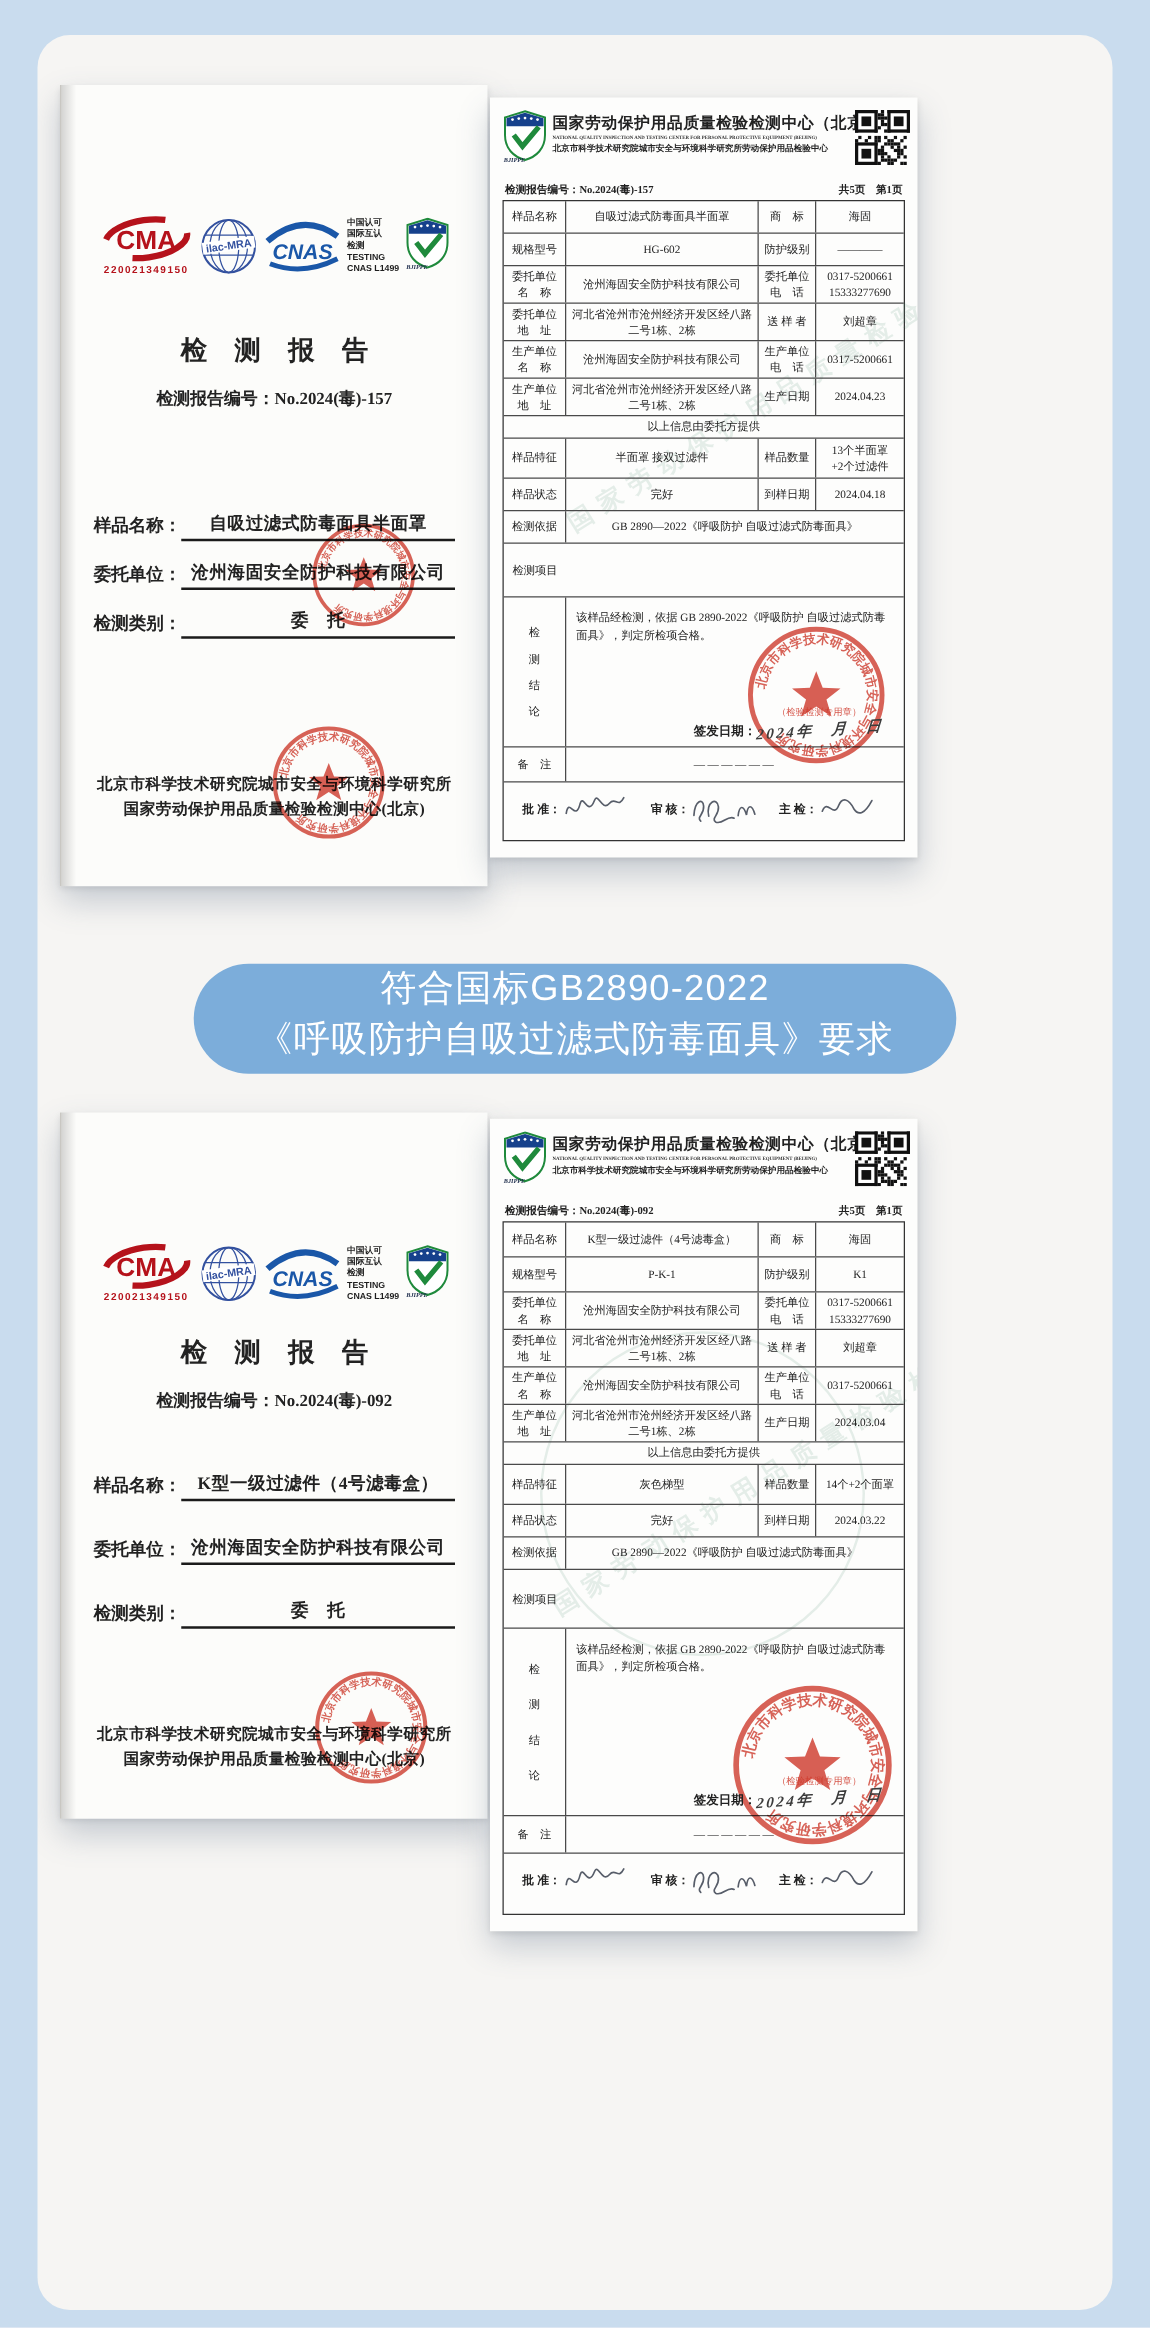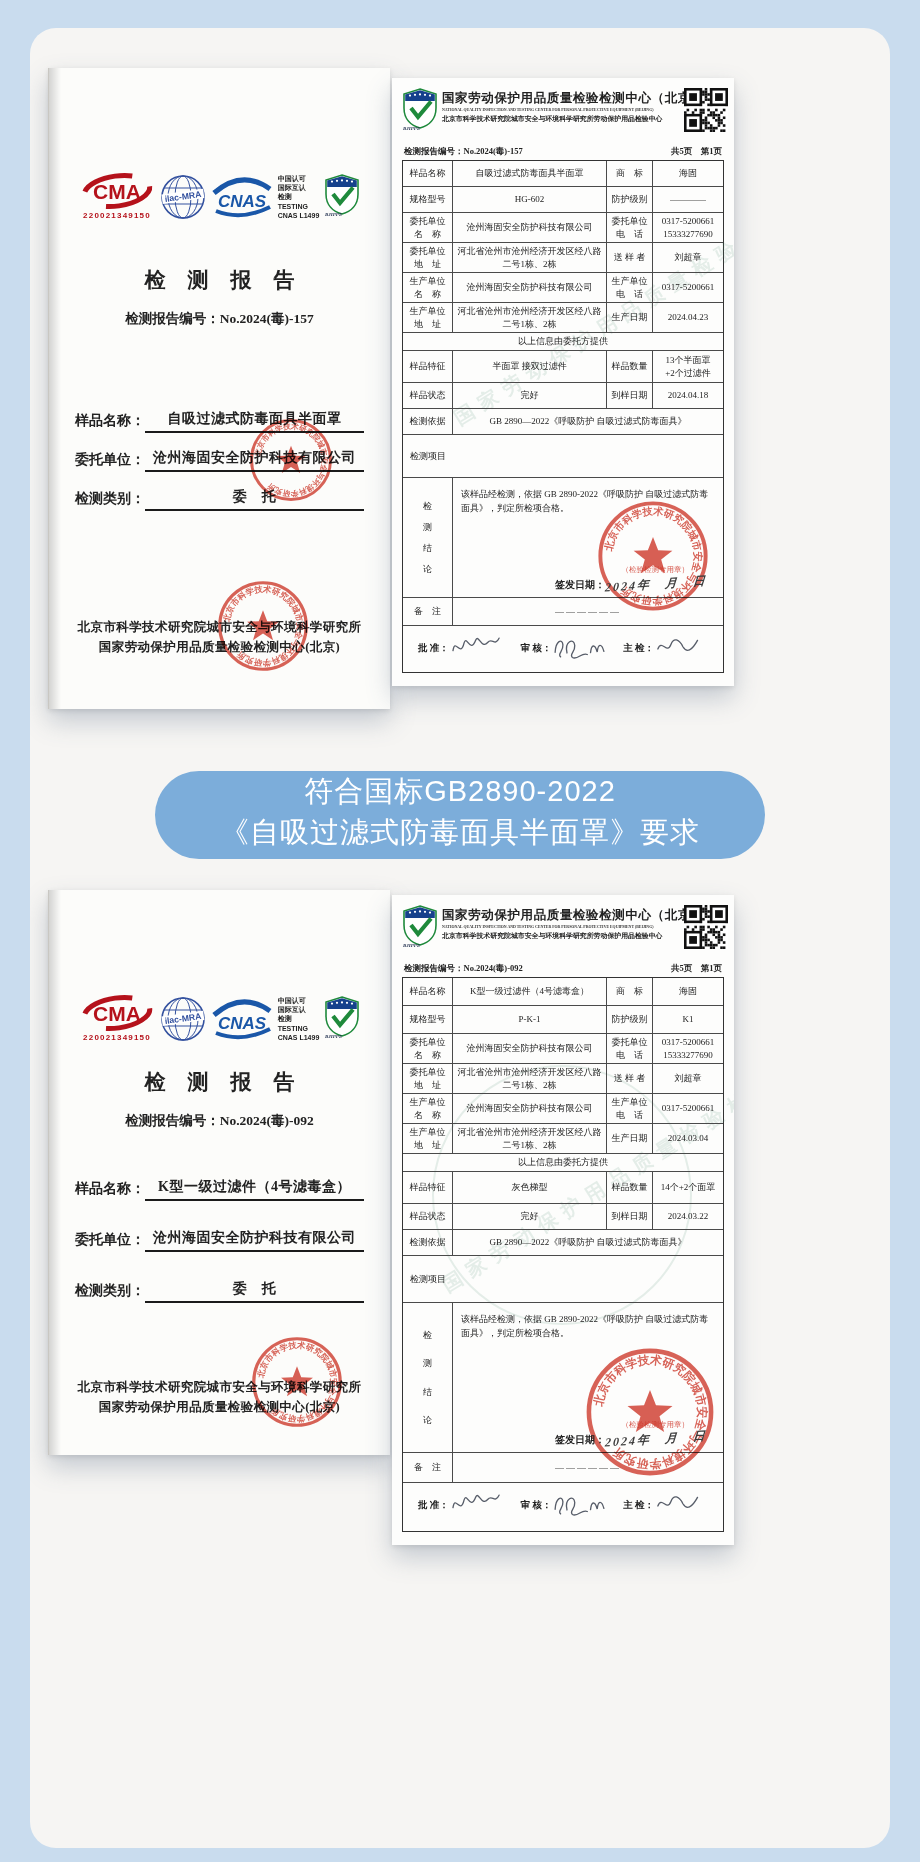--- a/index.html
+++ b/index.html
@@ -398,21 +398,21 @@
                     </svg></span>
                 </span>
               </div>
             </div>
           </div>
       </section>
     </div>
 
     <div class="banner">
       <div>符合国标GB2890-2022</div>
-      <div>《自吸过滤式防毒面具半面罩》要求</div>
+      <div>《呼吸防护自吸过滤式防毒面具》要求</div>
     </div>
 
     <div class="cert-row row2">
 
       <section class="cover cover-b">
         <div class="logos logos-slot">
   <svg width="76" height="50" viewBox="0 0 76 50">
     <ellipse cx="38" cy="19" rx="33" ry="15" fill="none" stroke="#b5121b" stroke-width="5" stroke-dasharray="52 30" transform="rotate(-8 38 19)"></ellipse>
     <text x="38" y="27" text-anchor="middle" font-size="21" font-weight="900" fill="#b5121b" font-family="Liberation Sans,sans-serif">CMA</text>
     <text x="38" y="46" text-anchor="middle" font-size="8" font-weight="700" fill="#b5121b" letter-spacing="1.2" font-family="Liberation Sans,sans-serif">220021349150</text>

